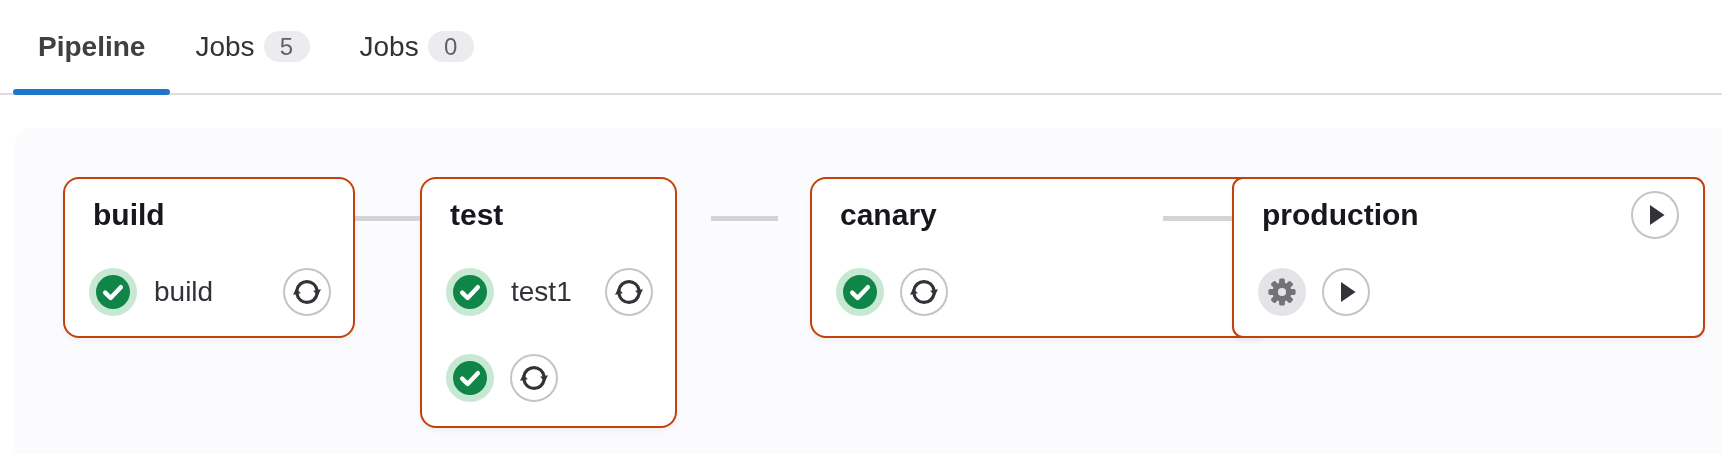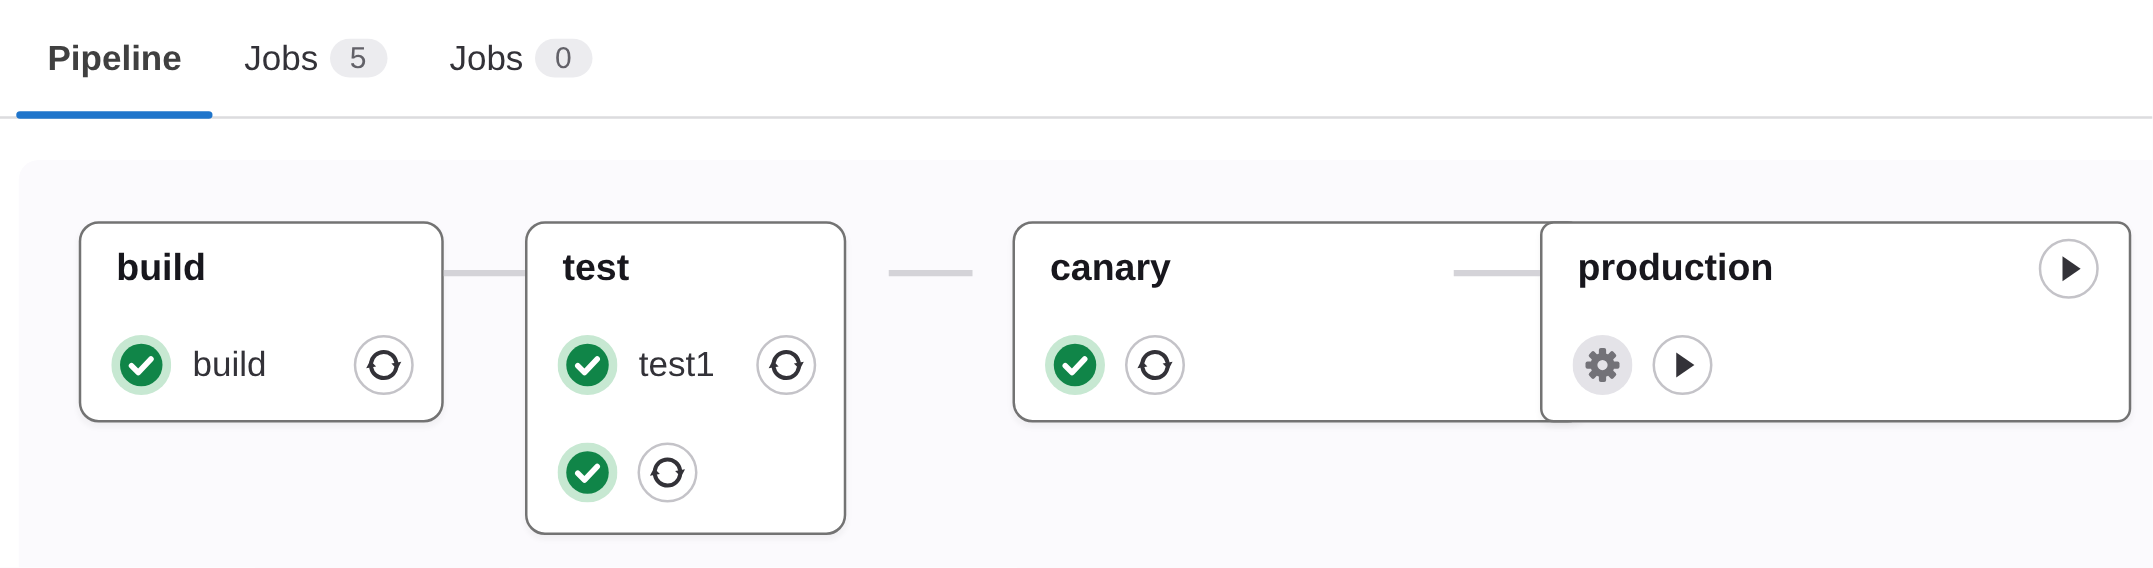--- a/index.html
+++ b/index.html
@@ -28,21 +28,21 @@
     display:flex;align-items:center;justify-content:center;line-height:1;
   }
   
   .panel{
     position:absolute;left:15px;top:128px;width:1707px;height:326px;
     background:#fbfafd;border-radius:16px 0 0 0;
   }
   .connector{position:absolute;top:216px;height:5px;background:#d4d3d8;}
   .stage-card{
     position:absolute;box-sizing:border-box;background:#ffffff;
-    border:2px solid #737373;border-radius:16px;
+    border:2px solid #c2410c;border-radius:16px;
     box-shadow:0 3px 5px rgba(31,30,36,.05);
   }
   .stage-header{
     display:flex;align-items:center;justify-content:space-between;
     margin:12px 24px 0 28px;height:48px;
   }
   .stage-title{font-size:30px;font-weight:700;color:#18171d;line-height:1;}
   .jobs{margin:10px 22px 0 24px;}
   .job-row{display:flex;align-items:center;height:86px;}
   .status-icon{width:48px;height:48px;flex:none;display:flex;}

